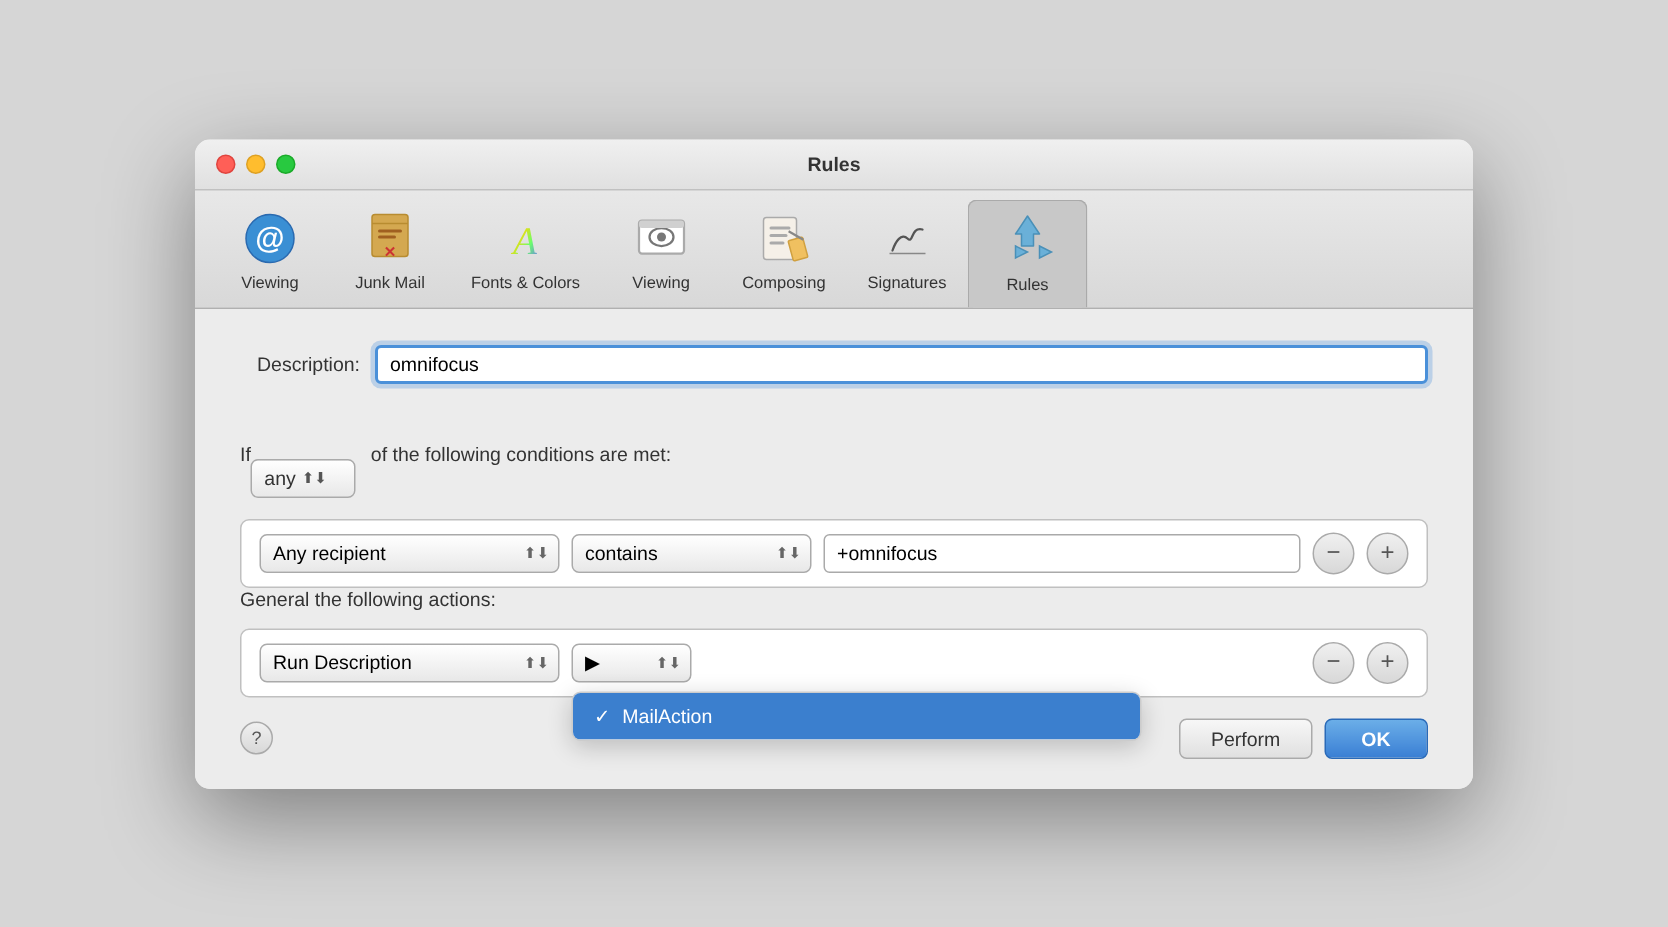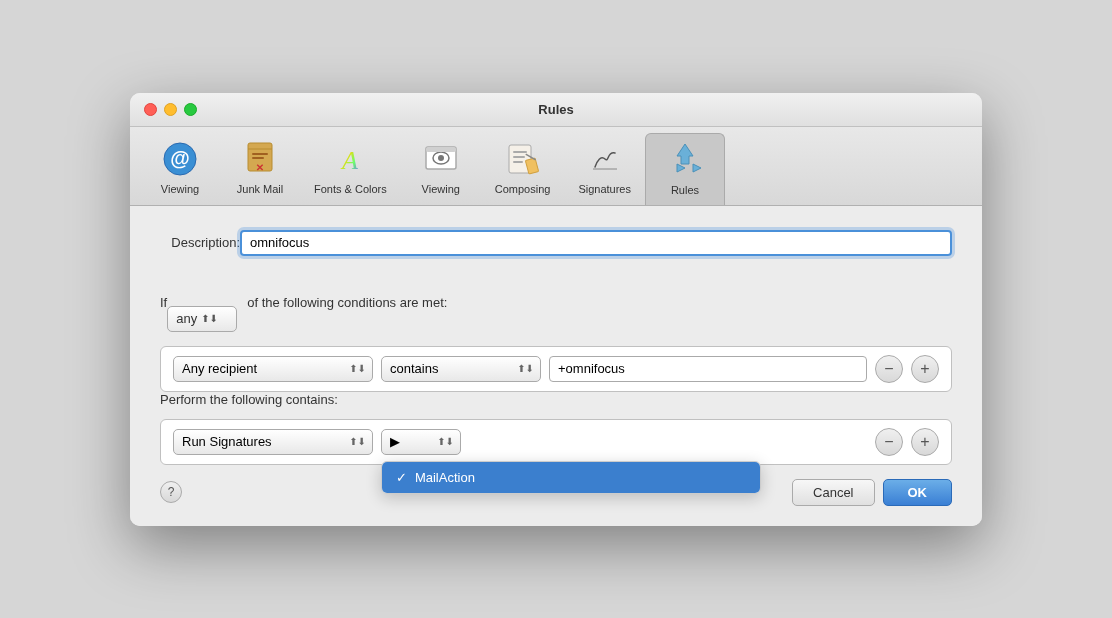--- a/index.html
+++ b/index.html
@@ -111,20 +111,21 @@
     
     .desc-row {
       display: flex;
       align-items: center;
       margin-bottom: 18px;
     }
 
     .desc-label {
       font-size: 13px;
       color: #333;
+      margin-right: 10px;
       min-width: 80px;
       text-align: right;
     }
 
     .desc-input {
       flex: 1;
       height: 26px;
       padding: 3px 8px;
       border: 2px solid #4a90d9;
       border-radius: 4px;
@@ -460,25 +461,25 @@
       </div>
       <input class="condition-text-input" type="text" value="+omnifocus" style="">
       <div class="circle-btn">
         <span>−</span>
       </div>
       <div class="circle-btn">
         <span>+</span>
       </div>
     </div>
 
-    <div class="actions-label">Perform the following contains:</div>
+    <div class="actions-label">General the following actions:</div>
 
     <div class="action-row">
       <div class="condition-select wide">
-        <span>Run Signatures</span>
+        <span>Run Description</span>
         <span style="margin-left:auto;font-size:10px;color:#666">⬆⬇</span>
       </div>
 
       <div class="dropdown-container">
         <div class="condition-select" style="min-width:80px;background:linear-gradient(to bottom,#fff,#e8e8e8)">
           <span>▶</span>
           <span style="font-size:10px;color:#666;margin-left:2px">⬆⬇</span>
         </div>
 
         <div class="dropdown-menu">
@@ -497,19 +498,19 @@
           <span>+</span>
         </div>
       </div>
     </div>
 
     <div class="bottom-row">
       <div class="help-btn">
         <span>?</span>
       </div>
       <div class="action-buttons">
-        <button class="btn-cancel">Cancel</button>
+        <button class="btn-cancel">Perform</button>
         <button class="btn-ok">OK</button>
       </div>
     </div>
 
   </div>
 </div>
 
 </body></html>

